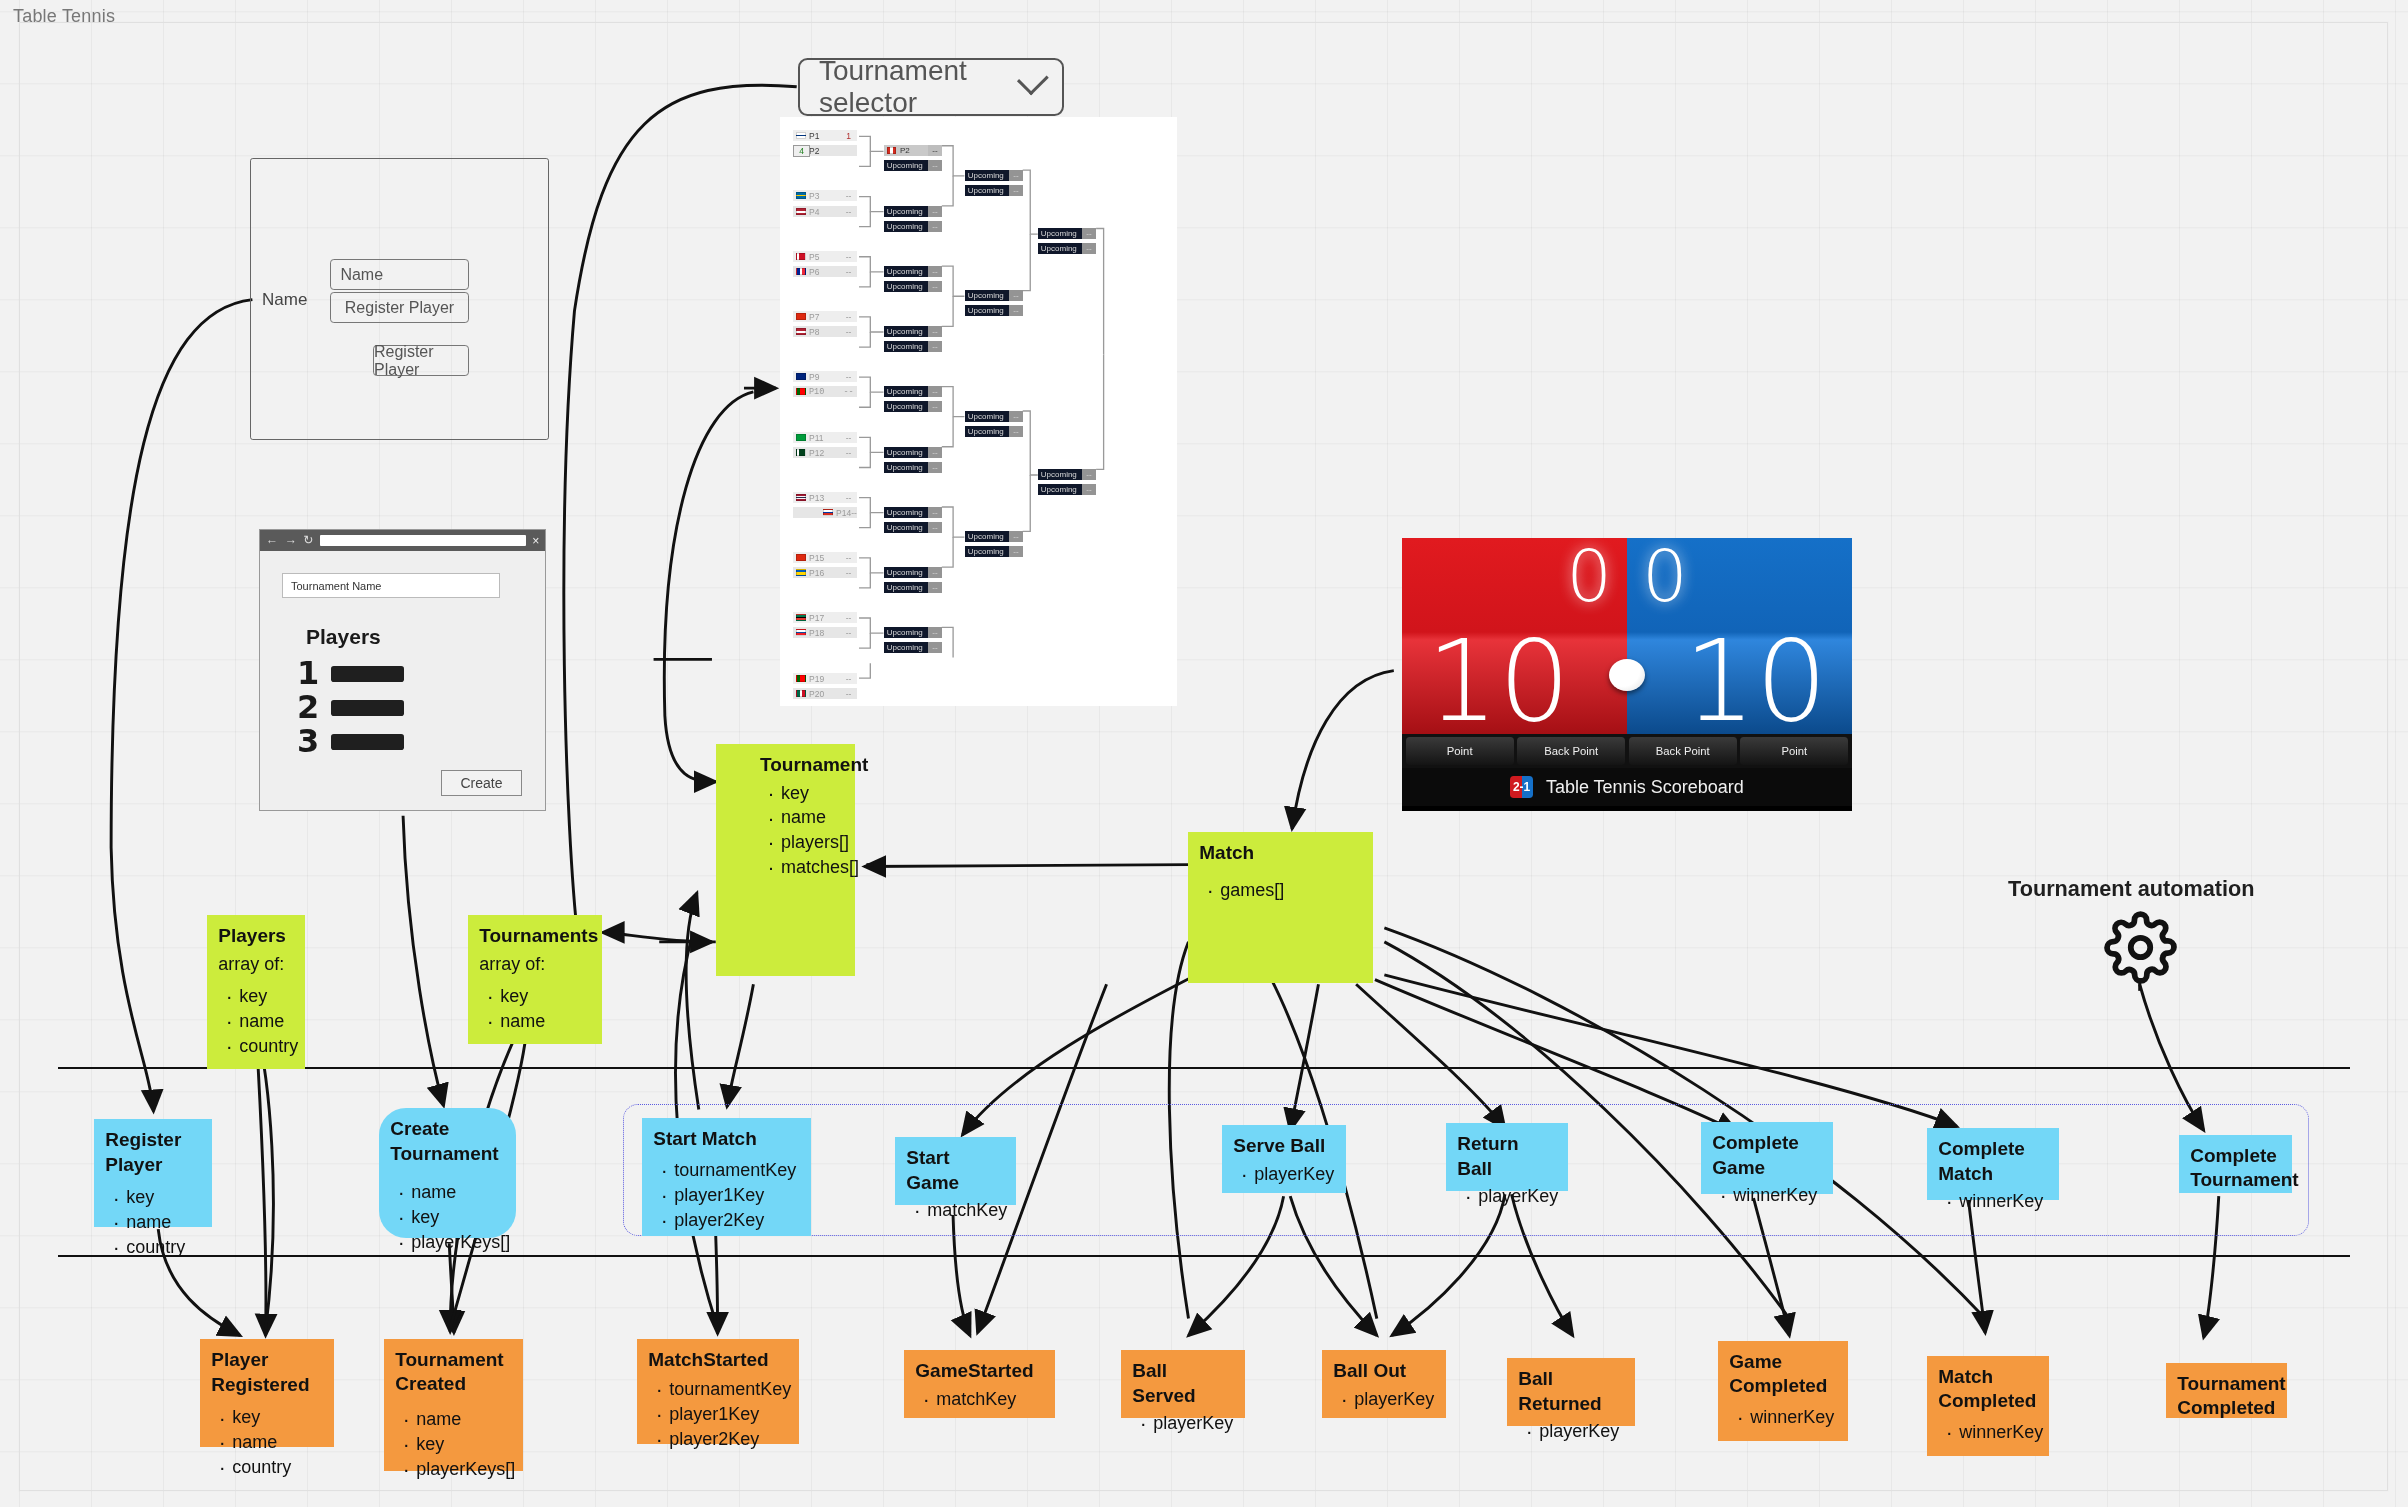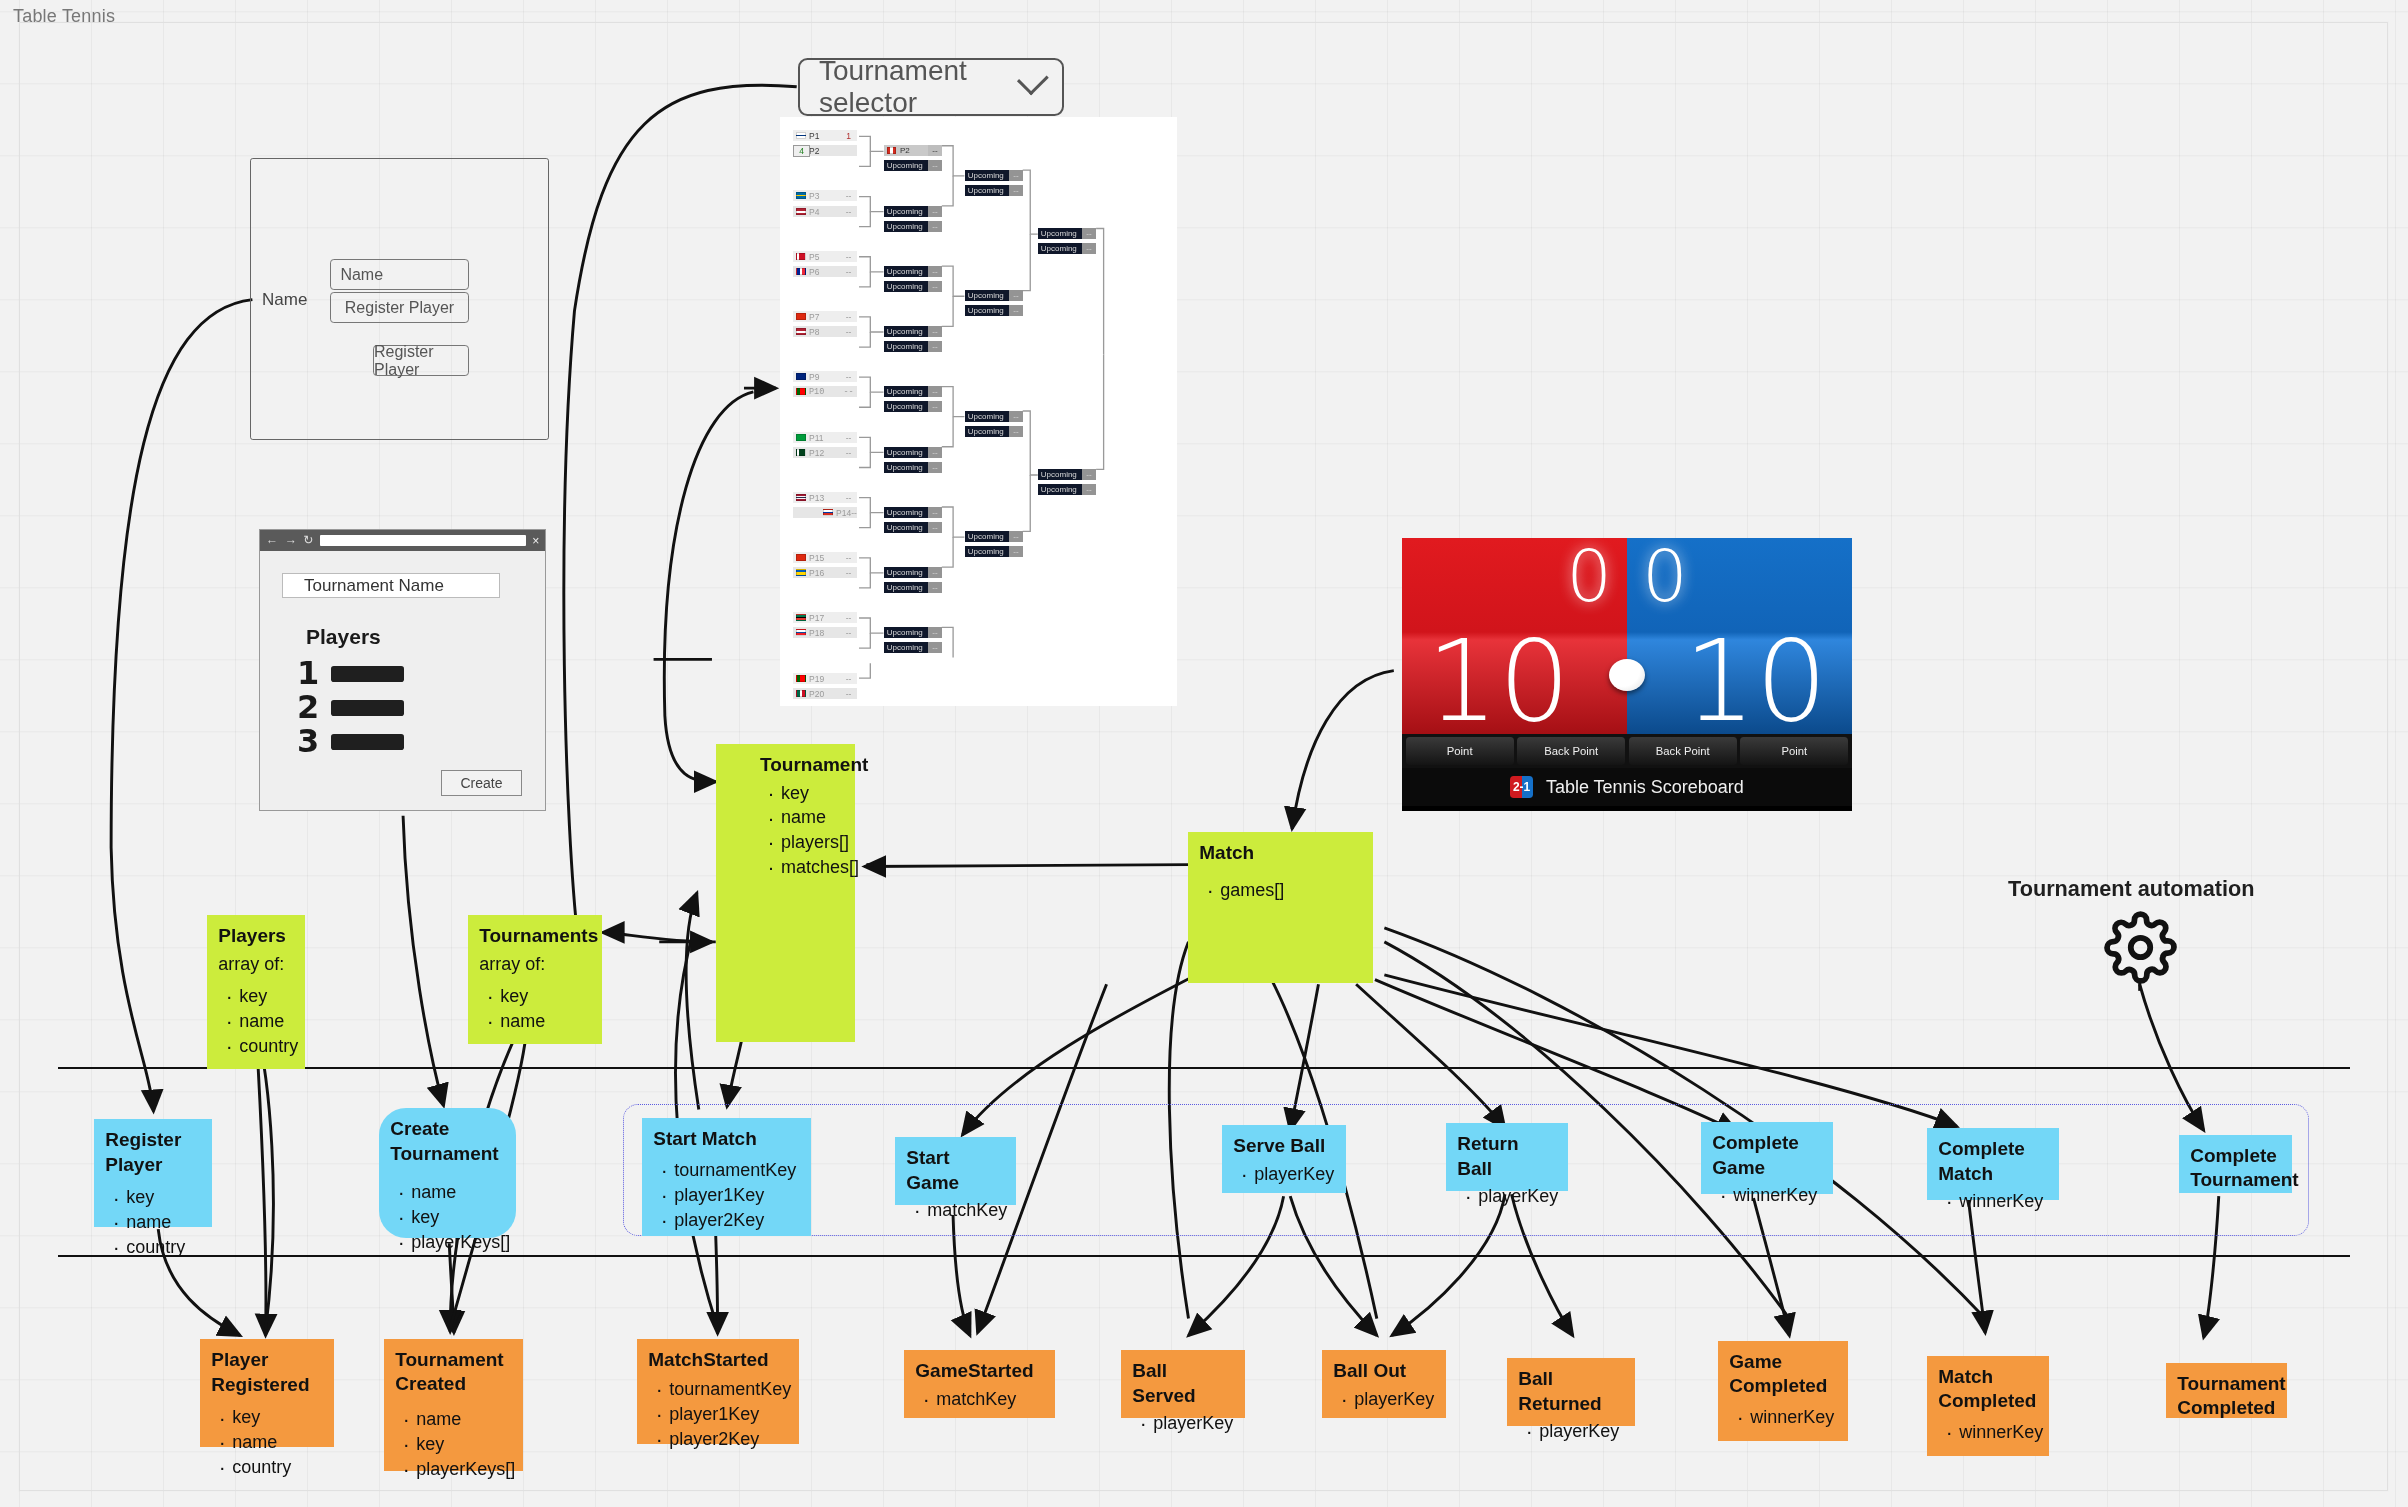--- a/index.html
+++ b/index.html
@@ -72,21 +72,21 @@
   .chev { width: 24.5px; height: 24.5px; border-right: 3.8px solid #555; border-bottom: 3.8px solid #555;
           transform: rotate(45deg) translate(-5.6px,-5.6px); }
 
   
   .win { position: absolute; background: #efefef; border: 0.9px solid #999; }
   .win-bar { height: 21px; background: #5a5a5a; display: flex; align-items: center; padding: 0 5.6px; gap: 6.6px; }
   .win-bar .nav { color: #ddd; font-size: 12.2px; line-height: 1; }
   .win-bar .urlbar { flex: 1; height: 11.3px; background: #fff; border-radius: 0.9px; }
   .win-bar .close { color: #eee; font-size: 12.2px; }
   .win-input { position: absolute; background: #fff; border: 0.9px solid #bbb; display: flex; align-items: center;
-               padding-left: 21px; font-size: 17px; color: #333; }
+               padding-left: 8px; font-size: 11px; color: #333; }
   .win-players { position: absolute; font-weight: bold; font-size: 21px; color: #1a1a1a; }
   .pl-row { position: absolute; display: flex; align-items: center; gap: 11.3px; }
   .pl-num { font-weight: 900; font-size: 32px; color: #1a1a1a; line-height: .8; font-family: "DejaVu Sans", sans-serif; }
   .pl-bar { width: 73px; height: 16px; background: #1f1f1f; border-radius: 2.8px; }
   .win-create { position: absolute; border: 0.9px solid #888; background: #f2f2f2; font-size: 14px; color: #444;
                 display: flex; align-items: center; justify-content: center; }
 
   
   .bracket { position: absolute; background: #fff; overflow: hidden; }
   .seed { position: absolute; display: flex; align-items: center; height: 11.3px;
@@ -595,21 +595,21 @@
 
   <div class="note aggregate" style="left:468px; top:915px; width:134px;">
     <div class="title">Tournaments</div>
     <div class="plain">array of:</div>
     <ul>
       <li>key</li>
       <li>name</li>
     </ul>
   </div>
 
-  <div class="note aggregate" style="left:716px; top:744px; width:139px; height:298px;padding-left:44px;">
+  <div class="note aggregate" style="left:716px; top:744px; width:139px; height:232px;padding-left:44px;">
     <div class="title">Tournament</div>
     <ul style="margin-top:3.8px;">
       <li>key</li>
       <li>name</li>
       <li>players[]</li>
       <li>matches[]</li>
     </ul>
   </div>
 
   <div class="note aggregate" style="left:1188px; top:832px; width:185px; height:151px;">

